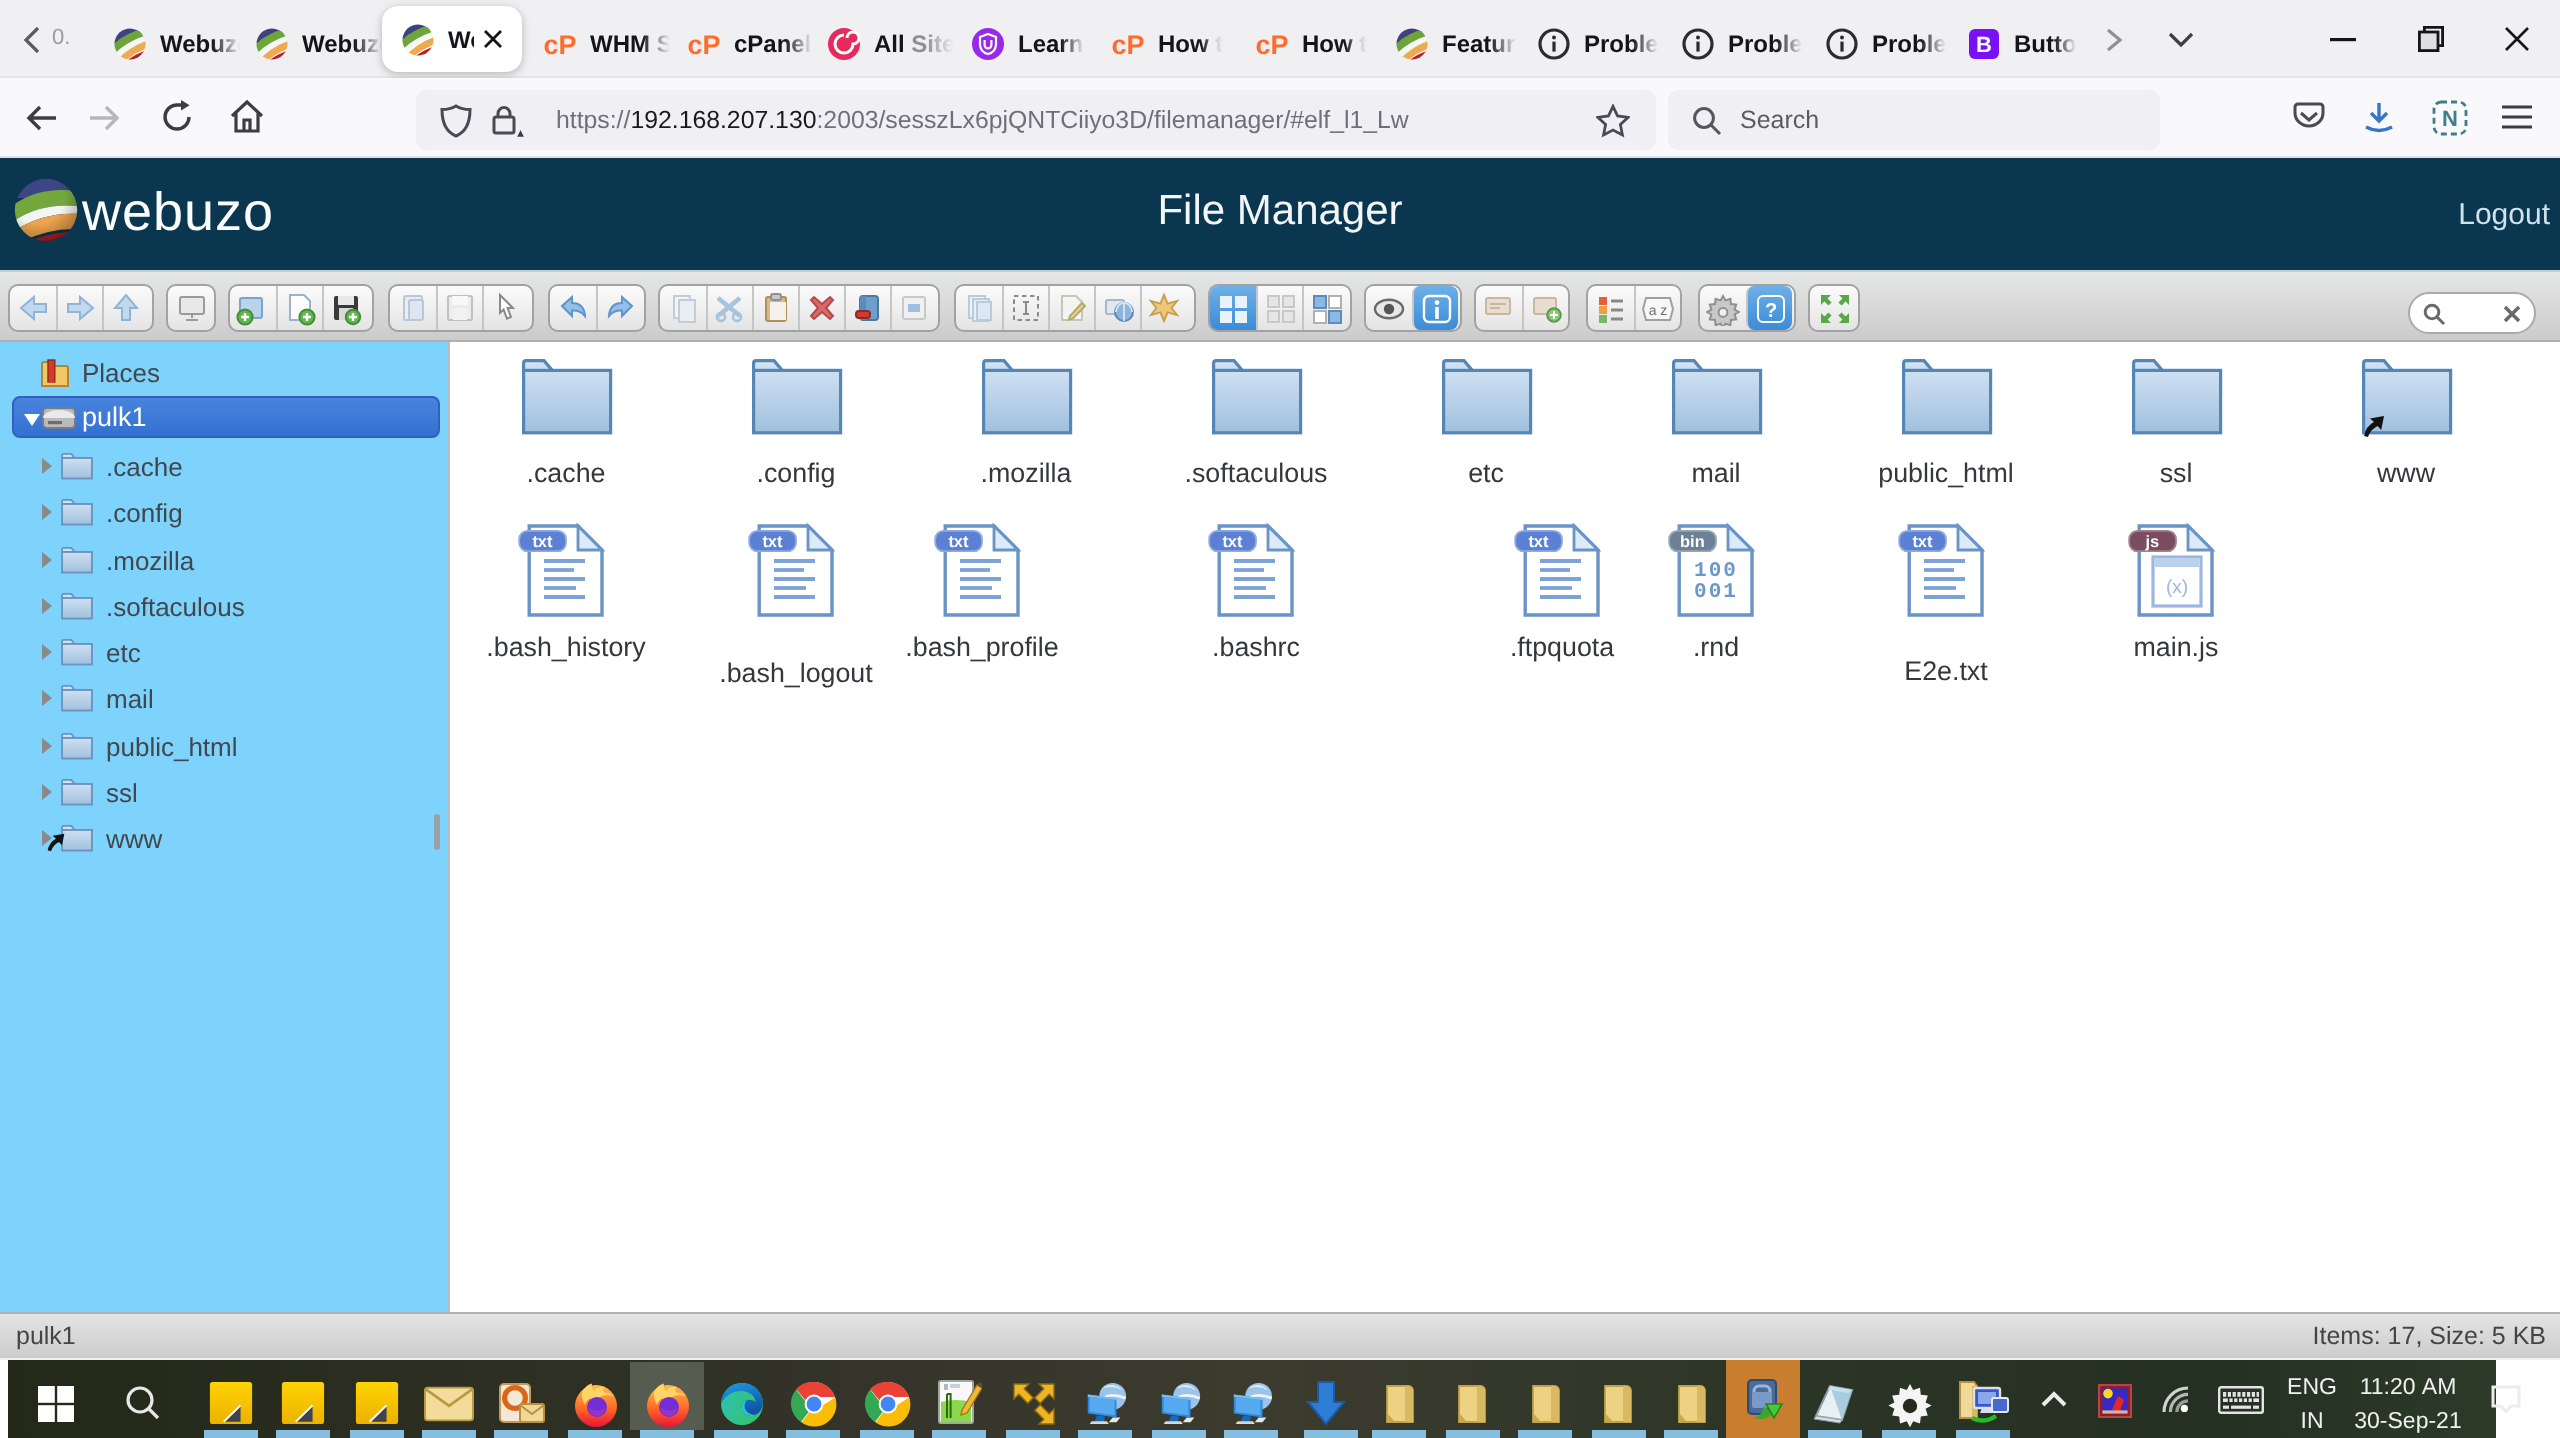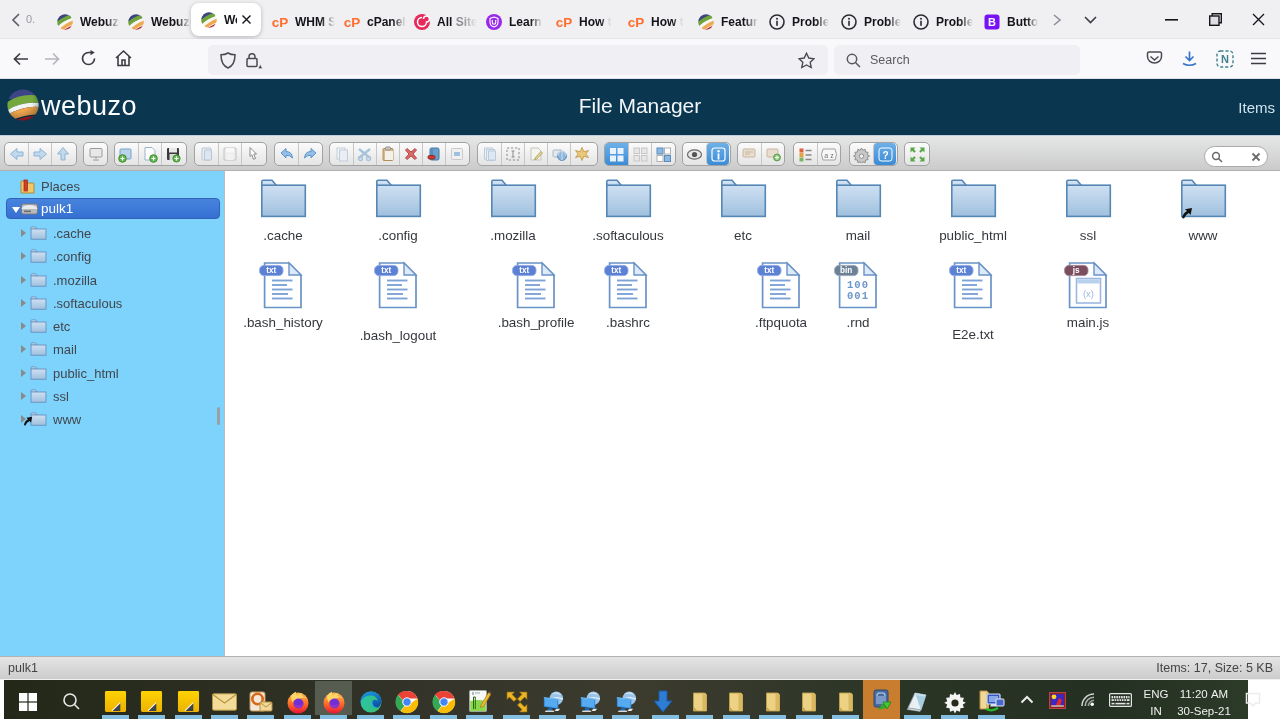--- a/index.html
+++ b/index.html
@@ -362,20 +362,21 @@
       </svg>
     <div id="urlbar">
       <svg style="margin-left:12px" width="16" height="17" viewBox="0 0 16 17">
           <path d="M8,1 C10,2.2 12.5,2.8 15,2.8 C15,9 13,14 8,16 C3,14 1,9 1,2.8 C3.5,2.8 6,2.2 8,1 Z" fill="none" stroke="#4a4a52" stroke-width="1.5"></path>
         </svg>
       <svg style="margin-left:9px" width="18" height="17" viewBox="0 0 18 17">
           <rect x="2" y="6.5" width="10" height="8" rx="1" fill="none" stroke="#4a4a52" stroke-width="1.5"></rect>
           <path d="M4,6.5 V4.8 a3,3 0 0 1 6,0 V6.5" fill="none" stroke="#4a4a52" stroke-width="1.5"></path>
           <path d="M13,16.7 L17.5,16.7 L15.25,12.2 Z" fill="#3c3c43" stroke="#f0f0f4" stroke-width="0.7"></path>
         </svg>
+      <span style="margin-left:15px;white-space:nowrap">https://<span style="color:#1a1a1e">192.168.207.130</span>:2003/sesszLx6pjQNTCiiyo3D/filemanager/#elf_l1_Lw</span>
       <svg style="position:absolute;left:590px;top:7px" width="17" height="17" viewBox="0 0 17 17">
           <path d="M8.5,1.2 L10.8,6 L16,6.7 L12.2,10.3 L13.2,15.5 L8.5,13 L3.8,15.5 L4.8,10.3 L1,6.7 L6.2,6 Z" fill="none" stroke="#4a4a52" stroke-width="1.4"></path>
         </svg>
     </div>
     <div id="searchbar">
       <svg style="margin-left:12px" width="15" height="15" viewBox="0 0 15 15">
           <circle cx="6" cy="6" r="4.7" fill="none" stroke="#55555c" stroke-width="1.5"></circle>
           <path d="M9.5,9.5 L14,14" stroke="#55555c" stroke-width="1.5"></path>
         </svg>
       <span style="margin-left:9px">Search</span>
@@ -412,21 +413,21 @@
         <rect x="-6" y="-6" width="44" height="16" fill="#3d4586"></rect>
         <path d="M-6,18 Q12,1 38,8 L38,15 Q12,10 -6,26 Z" fill="#74a83d"></path>
         <path d="M-6,26 Q12,10 38,15 L38,18.5 Q13,15 -6,31 Z" fill="#f2f5f1"></path>
         <path d="M-6,31 Q13,15 38,18.5 L38,26 Q14,23 -6,38 Z" fill="#eda44c"></path>
         <path d="M-6,38 Q16,25 38,27 L38,40 H-6 Z" fill="#b01f2a"></path>
         <circle cx="16" cy="16" r="16" fill="url(#shade)"></circle>
       </g>
     </svg>
     <div class="abs" style="left:41px;top:12px;font-size:27px;color:#fafcfd;letter-spacing:0.5px">webuzo</div>
     <div id="htitle">File Manager</div>
-    <div id="logout">Items</div>
+    <div id="logout">Logout</div>
   </div>
   <div id="toolbar" class="abs">
     <div class="tgroup" style="left:4px;width:73px">
       <div class="tbtn">
           <svg width="16" height="16" viewBox="0 0 16 16">
             <path d="M14,6 v4 H8 v3.5 L1.5,8 L8,2.5 V6 Z" fill="#c2d8ec" stroke="#8fb4d8"></path>
           </svg>
         </div>
       <div class="tbtn">
           <svg width="16" height="16" viewBox="0 0 16 16">
@@ -809,21 +810,21 @@
               <use href="#bigfolder"></use>
             </svg><svg style="position:absolute;left:2px;top:29px" width="12" height="12" viewBox="0 0 12 12">
               <use href="#shortcut"></use>
             </svg></span><div class="glabel" style="margin-top:6px">www</div></div>
       <div class="grid-item" style="left:226px;top:90px"><svg width="48" height="50">
             <use href="#txtfile"></use>
           </svg><div class="glabel" style="margin-top:0px">.bash_history</div></div>
       <div class="grid-item" style="left:341px;top:90px"><svg width="48" height="50">
             <use href="#txtfile"></use>
           </svg><div class="glabel" style="margin-top:13px">.bash_logout</div></div>
-      <div class="grid-item" style="left:479px;top:90px"><svg width="48" height="50">
+      <div class="grid-item" style="left:434px;top:90px"><svg width="48" height="50">
             <use href="#txtfile"></use>
           </svg><div class="glabel" style="margin-top:0px">.bash_profile</div></div>
       <div class="grid-item" style="left:571px;top:90px"><svg width="48" height="50">
             <use href="#txtfile"></use>
           </svg><div class="glabel" style="margin-top:0px">.bashrc</div></div>
       <div class="grid-item" style="left:724px;top:90px"><svg width="48" height="50">
             <use href="#txtfile"></use>
           </svg><div class="glabel" style="margin-top:0px">.ftpquota</div></div>
       <div class="grid-item" style="left:801px;top:90px"><svg width="48" height="50">
             <use href="#binfile"></use>

